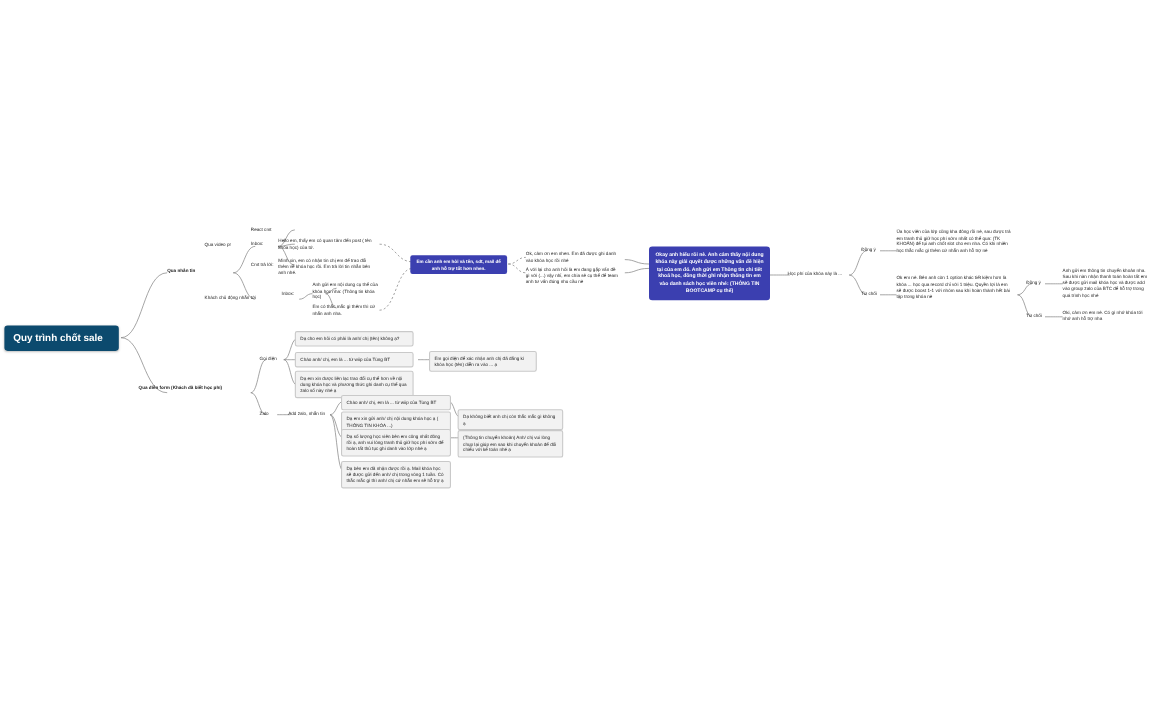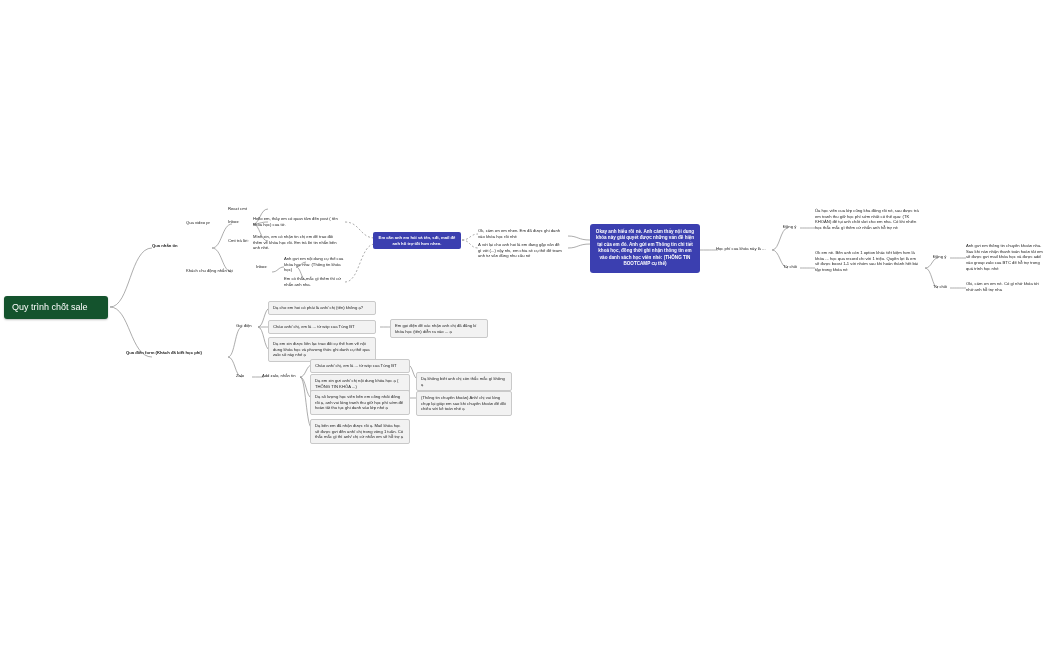--- a/index.html
+++ b/index.html
@@ -1,21 +1,21 @@
 <!DOCTYPE html>
 <html><head>
 <meta charset="utf-8">
 <style>
   html,body{margin:0;padding:0;background:#ffffff;}
   body{width:1050px;height:650px;overflow:hidden;font-family:"Liberation Sans",sans-serif;}
   #canvas{position:relative;width:1050px;height:650px;}
   svg.links{position:absolute;left:0;top:0;width:1050px;height:650px;pointer-events:none;}
   .node{position:absolute;box-sizing:border-box;}
   .root{
-    background:#14532d;color:#ffffff;font-weight:normal;font-size:9px;
+    background:#0c4a6e;color:#ffffff;font-weight:bold;font-size:9px;
     border-radius:3px;padding:6px 8px;line-height:1.2;
     box-shadow:0 1px 2px rgba(0,0,0,.25);
   }
   .lbl{
     font-size:4.2px;color:#222222;line-height:1.35;
   }
   .boxed{
     background:#f2f2f2;border:0.5px solid #c9c9c9;border-radius:2px;
     padding:3px 4px;color:#222;font-size:4.2px;line-height:1.35;
   }

